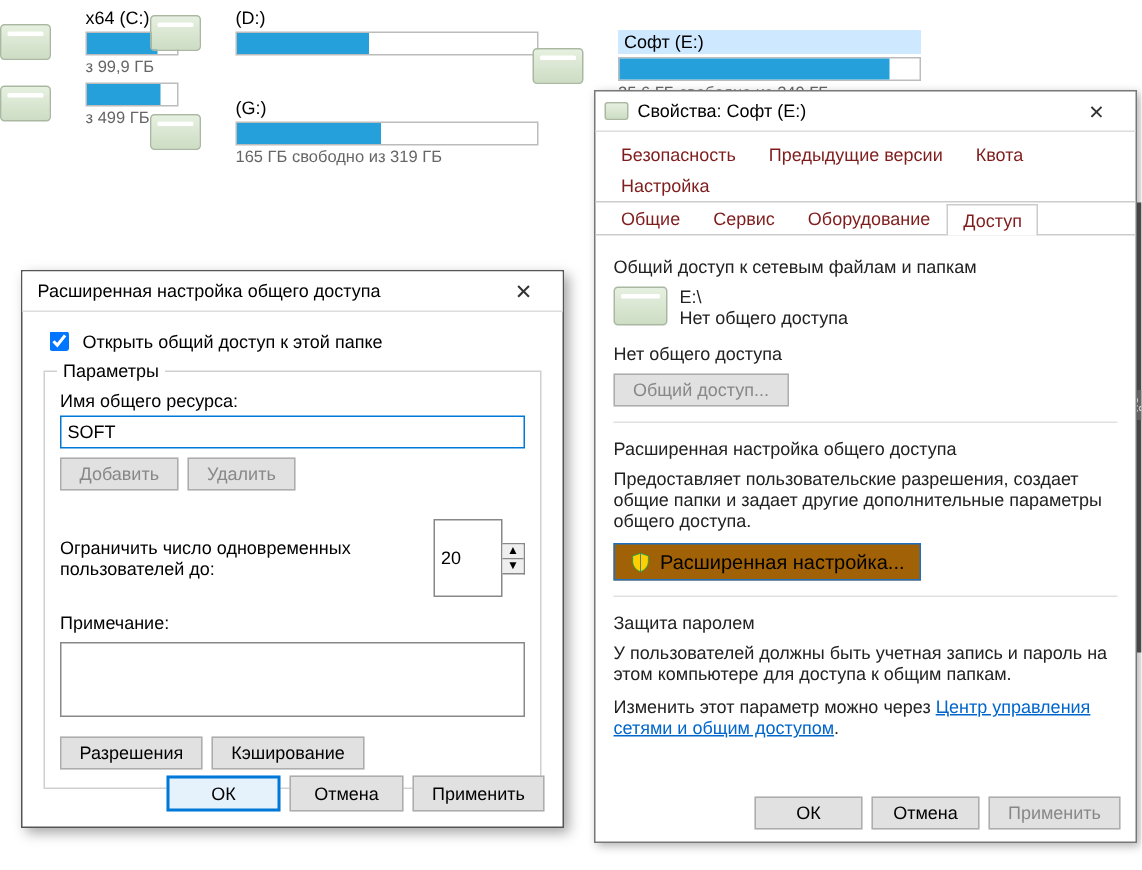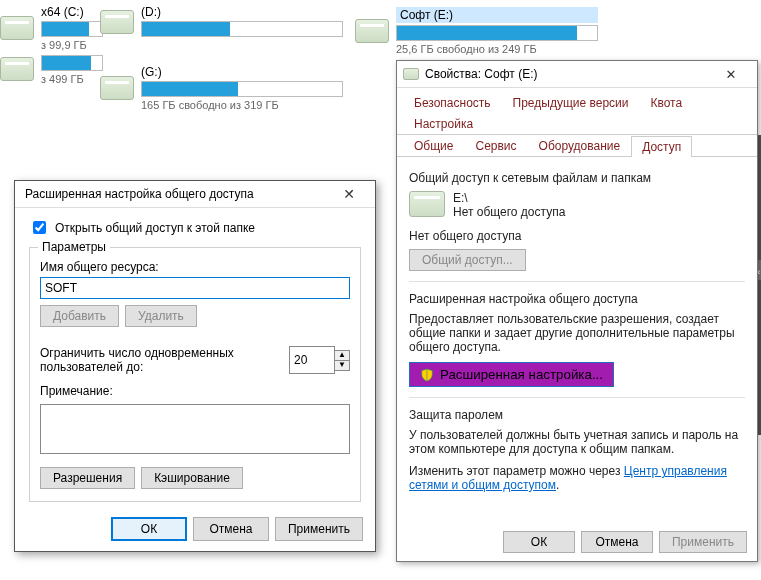--- a/index.html
+++ b/index.html
@@ -1,17 +1,17 @@
 <!DOCTYPE html>
 <html><head>
 <meta charset="utf-8">
 <style>
 html,body{margin:0;padding:0;font-family:"Segoe UI",Tahoma,sans-serif;font-size:12px;background:#fff;color:#000;width:761px;height:580px;overflow:hidden;position:relative}
 .bg{position:absolute;inset:0;background:#fff}
-.drive{position:absolute;display:flex;align-items:center;gap:7px}
+.drive{position:absolute;display:flex;align-items:center;gap:23px}
 .drive-icon{width:32px;height:22px;background:linear-gradient(#e6f0e0,#cdddc4);border:1px solid #aab8a2;border-radius:3px;position:relative}
 .drive-icon:before{content:"";position:absolute;left:4px;right:4px;top:4px;height:3px;background:#fff;border-radius:1px}
 .drive-info{display:flex;flex-direction:column}
 .drive-title{font-size:12px;color:#000}
 .drive-selected .drive-title{background:#cde8ff;padding:1px 4px}
 .drive-bar{width:200px;height:14px;border:1px solid #bcbcbc;margin:2px 0;position:relative;background:#fff}
 .drive-bar-fill{height:100%;background:#26a0da}
 .drive-free{font-size:11px;color:#666}
 .rside{position:absolute;right:0;top:135px;width:8px;height:300px;background:#555}
 .rside-tab{position:absolute;right:0;top:260px;width:10px;height:20px;background:#777;color:#fff;font-size:10px;writing-mode:vertical-rl;text-align:center}
@@ -24,41 +24,41 @@
 .titlebar .close{width:40px;height:24px;display:flex;align-items:center;justify-content:center;font-size:13px;color:#333;cursor:default}
 .tabs{display:flex;flex-wrap:wrap;padding:4px 6px 0;border-bottom:1px solid #ccc}
 .tab{padding:3px 10px;font-size:12px;color:#7f1d1d;cursor:default;border:1px solid transparent;border-bottom:none}
 .tab.active{border-color:#ccc;background:#fff;position:relative;top:1px}
 .pbody{padding:10px 12px;font-size:12px;color:#222;overflow:auto;height:388px}
 .section-title{margin:4px 0 6px;font-size:12px}
 .share-row{display:flex;gap:8px;align-items:flex-start;margin:4px 0 10px}
 .share-row .drive-icon{width:34px;height:24px}
 .btn{background:#e1e1e1;border:1px solid #adadad;padding:3px 12px;font-size:12px;cursor:default}
 .btn:disabled{color:#888}
-.btn-accent{border:1px solid #1e6fbf;background:#a21caf;padding:4px 10px;display:inline-flex;align-items:center;gap:6px}
+.btn-accent{border:1px solid #1e6fbf;background:#a16207;padding:4px 10px;display:inline-flex;align-items:center;gap:6px}
 .shield{width:14px;height:14px;display:inline-block}
 .divider{height:1px;background:#e0e0e0;margin:10px 0}
 .link{color:#0066cc;text-decoration:underline;cursor:default}
 .footerbtns{position:absolute;bottom:8px;right:10px;display:flex;gap:6px}
 .footerbtns .btn{min-width:72px}
 
 
 .adv{position:absolute;left:14px;top:180px;width:360px;height:370px;background:#fff;border:1px solid #555;box-shadow:3px 3px 8px rgba(0,0,0,.35)}
 .adv .titlebar{background:#fff}
 .adv .close{font-size:14px}
 .adv-body{padding:10px 14px}
 .checkbox{display:flex;align-items:center;gap:6px;margin-bottom:10px}
 input[type=checkbox]{width:13px;height:13px}
 .fieldset{border:1px solid #d0d0d0;padding:8px 10px 12px;position:relative;margin-top:4px}
 .fieldset-legend{position:absolute;top:-8px;left:8px;background:#fff;padding:0 4px;font-size:12px}
 .lbl{display:block;margin:4px 0 3px}
 input[type=text].wide{width:100%;border:1px solid #0078d7;padding:3px 4px;font-size:12px;box-sizing:border-box}
 .row{display:flex;gap:6px;margin-top:6px}
 .spinner{display:flex;align-items:center}
-.spinner input{width:36px;border:1px solid #888;padding:6px 4px;text-align:left;font-size:12px}
+.spinner input{width:36px;border:1px solid #888;padding:18px 4px;text-align:left;font-size:12px}
 .spinner .arrows{display:flex;flex-direction:column;border:1px solid #888;border-left:none}
 .spinner .arrows span{width:14px;height:9px;font-size:8px;line-height:8px;text-align:center;background:#efefef;border-bottom:1px solid #888;cursor:default}
 .spinner .arrows span:last-child{border-bottom:none}
 textarea.note{width:100%;height:50px;border:1px solid #888;resize:none;box-sizing:border-box;margin-top:3px}
 .adv-footer{position:absolute;bottom:10px;right:12px;display:flex;gap:6px}
 .adv-footer .btn{min-width:76px}
 .btn.primary{border:2px solid #0078d7;background:#e5f1fb}
 </style>
 </head>
 <body>
@@ -76,21 +76,21 @@
 </div>
 <div class="drive" style="left:100px;top:5px">
   <div class="drive-icon"></div>
   <div class="drive-info">
     <span class="drive-title">(D:)</span>
     <div class="drive-bar">
         <div class="drive-bar-fill" style="width:44%"></div>
       </div>
   </div>
 </div>
-<div class="drive drive-selected" style="left:355px;top:7px">
+<div class="drive drive-selected" style="left:355px;top:20px">
   <div class="drive-icon"></div>
   <div class="drive-info">
     <span class="drive-title">Софт (E:)</span>
     <div class="drive-bar">
         <div class="drive-bar-fill" style="width:90%"></div>
       </div>
     <span class="drive-free">25,6 ГБ свободно из 249 ГБ</span>
   </div>
 </div>
 <div class="drive" style="left:0;top:53px">

